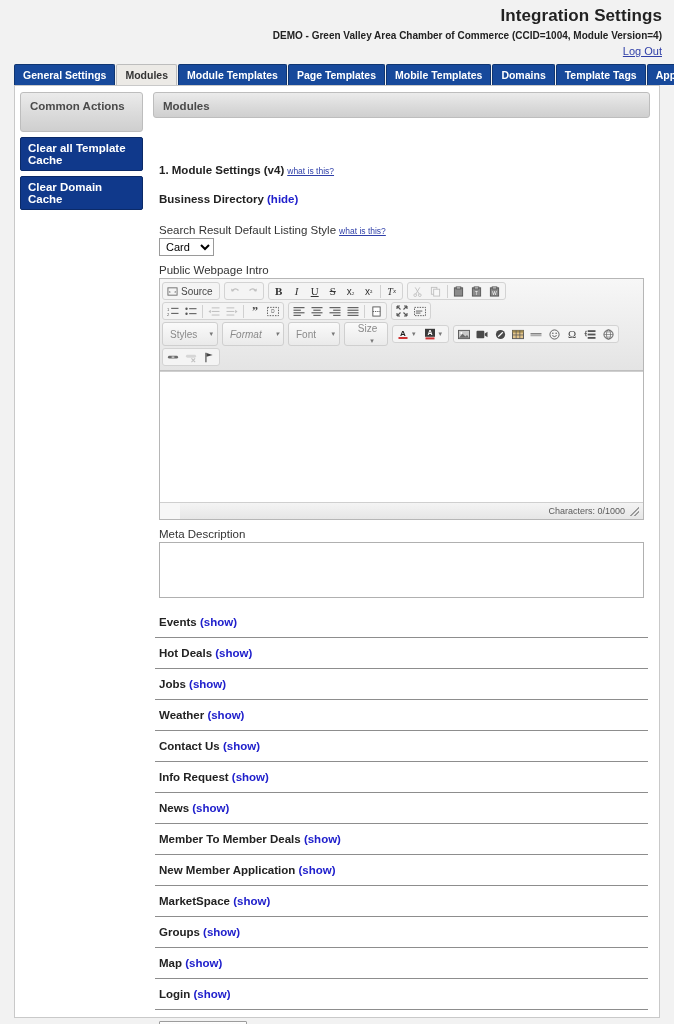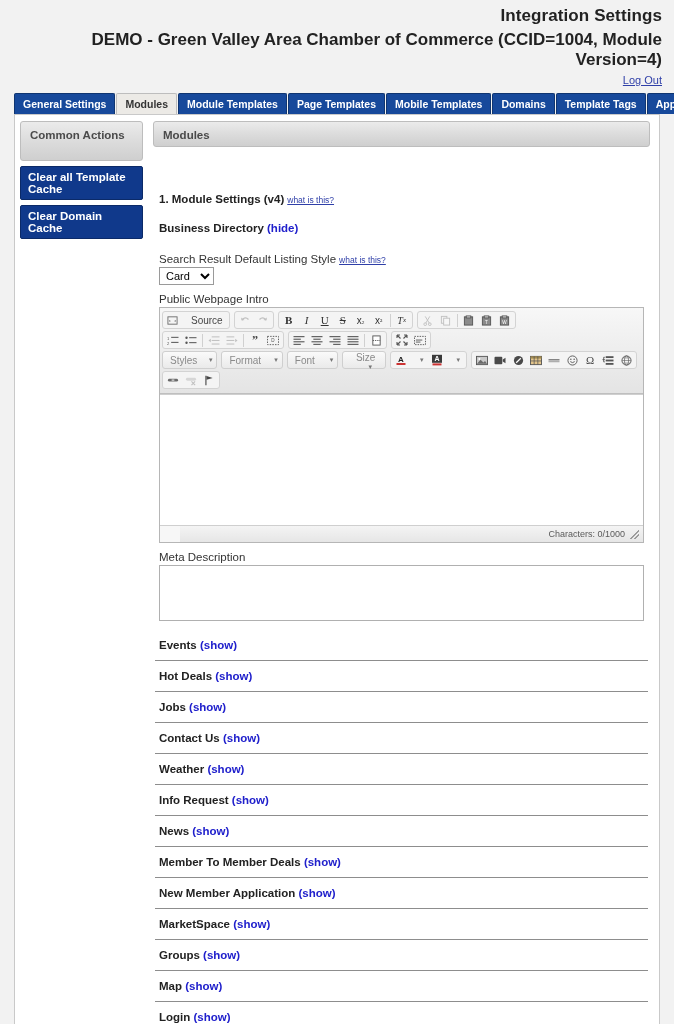--- a/index.html
+++ b/index.html
@@ -22,21 +22,21 @@
     text-align: right;
   }
   .app-title {
     font-size: 17px;
     font-weight: bold;
     color: #222;
     letter-spacing: .1px;
     margin: 2px 0 4px 0;
   }
   .ctx-line {
-    font-size: 17px;
+    font-size: 10px;
     font-weight: bold;
     color: #222;
     margin-bottom: 3px;
   }
   .logout-link {
     font-size: 11px;
     color: #2f3fa8;
     text-decoration: underline;
     cursor: pointer;
   }
@@ -191,29 +191,29 @@
     box-sizing: border-box;
   }
   .cke-btn {
     width: 18px; height: 16px;
     display: flex; align-items: center; justify-content: center;
     font-size: 10px; color: #474747;
     cursor: pointer;
     border-radius: 2px;
     position: relative;
   }
-  .cke-btn.wide { width: auto; padding: 0 5px 0 3px; font-size: 10px; gap: 13px; }
+  .cke-btn.wide { width: auto; padding: 0 5px 0 3px; font-size: 10px; gap: 3px; }
   .cke-btn.dim { opacity: .32; }
   .cke-sep { width: 1px; height: 13px; background: #d0d0d0; margin: 0 2px; }
   .cke-combo {
     display: flex; align-items: center; justify-content: space-between;
     background: linear-gradient(to bottom,#fafafa,#eaeaea);
     border: 1px solid #cfcfcf;
     border-radius: 3px;
-    height: 18px; box-sizing: border-box;
+    height: 24px; box-sizing: border-box;
     margin-right: 4px;
     padding: 0 4px 0 7px;
     font-size: 10px; color: #8a8a8a;
     cursor: pointer;
   }
   .cke-combo .arr { font-size: 7px; color: #777; margin-left: 9px; }
   .cke-body {
     background: #fff;
     height: 130px;
     border-top: 1px solid #cfcfcf;
@@ -499,21 +499,21 @@
                   </svg>
               </div>
             </div>
           </div>
 
           <div class="cke-row" id="combo-row">
               <div class="cke-combo" style="width: 56px;">
                 <span>Styles</span>
                 <span class="arr">▾</span>
               </div>
-              <div class="cke-combo" style="width: 62px;">
+              <div class="cke-combo" style="width: 62px; font-style: italic;">
                 <span>Format</span>
                 <span class="arr">▾</span>
               </div>
               <div class="cke-combo" style="width: 52px;">
                 <span>Font</span>
                 <span class="arr">▾</span>
               </div>
               <div class="cke-combo" style="width: 44px; flex-direction: column;">
                 <span>Size</span>
                 <span class="arr">▾</span>
@@ -626,22 +626,22 @@
         </div>
       </div>
 
       <div class="field-label tight">Meta Description</div>
       <textarea class="meta" id="meta-ta" placeholder="" style=""></textarea>
 
       <div class="mod-list" id="mod-list">
           <div class="mod-row"><span>Events</span> <span class="toggle-link">(show)</span></div>
           <div class="mod-row"><span>Hot Deals</span> <span class="toggle-link">(show)</span></div>
           <div class="mod-row"><span>Jobs</span> <span class="toggle-link">(show)</span></div>
+          <div class="mod-row"><span>Weather</span> <span class="toggle-link">(show)</span></div>
           <div class="mod-row"><span>Contact Us</span> <span class="toggle-link">(show)</span></div>
-          <div class="mod-row"><span>Weather</span> <span class="toggle-link">(show)</span></div>
           <div class="mod-row"><span>Info Request</span> <span class="toggle-link">(show)</span></div>
           <div class="mod-row"><span>News</span> <span class="toggle-link">(show)</span></div>
           <div class="mod-row"><span>Member To Member Deals</span> <span class="toggle-link">(show)</span></div>
           <div class="mod-row"><span>New Member Application</span> <span class="toggle-link">(show)</span></div>
           <div class="mod-row"><span>MarketSpace</span> <span class="toggle-link">(show)</span></div>
           <div class="mod-row"><span>Groups</span> <span class="toggle-link">(show)</span></div>
           <div class="mod-row"><span>Map</span> <span class="toggle-link">(show)</span></div>
           <div class="mod-row last"><span>Login</span> <span class="toggle-link">(show)</span></div>
         </div>
 

